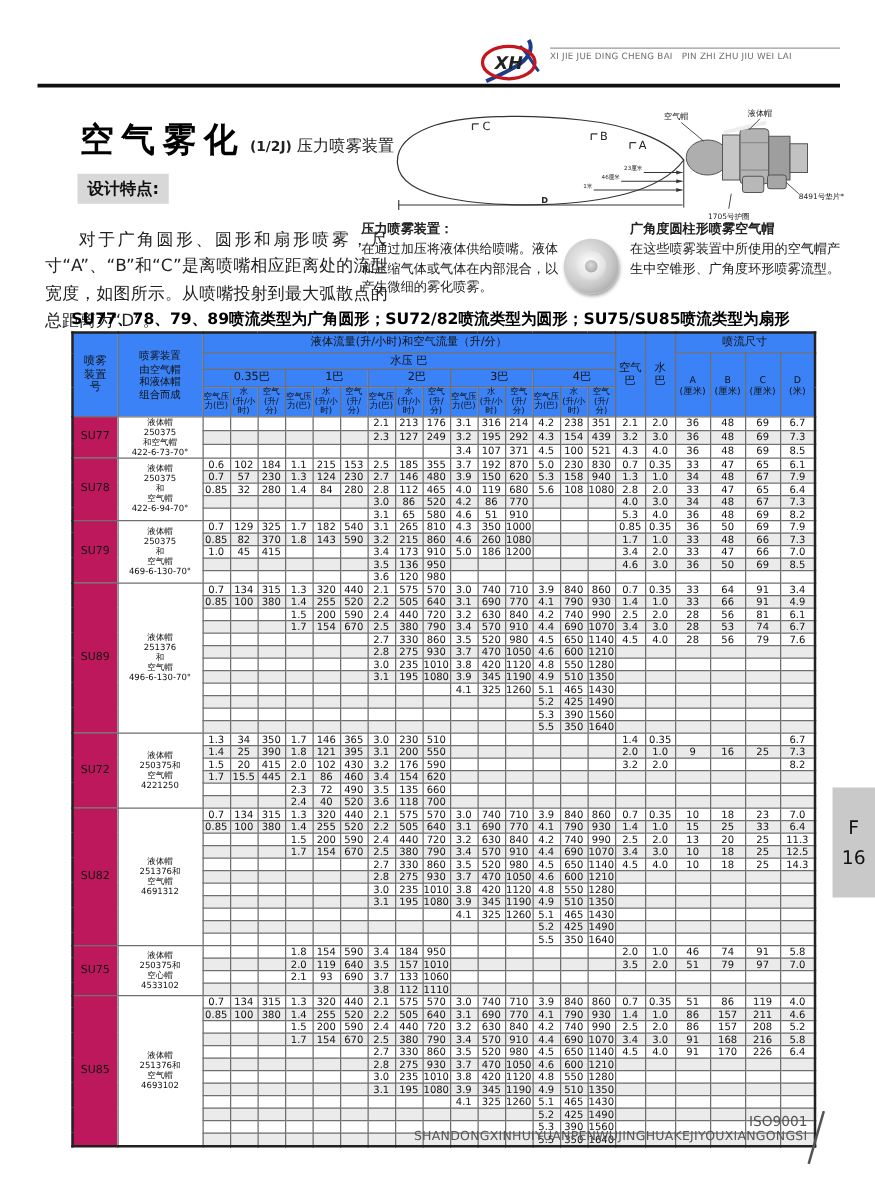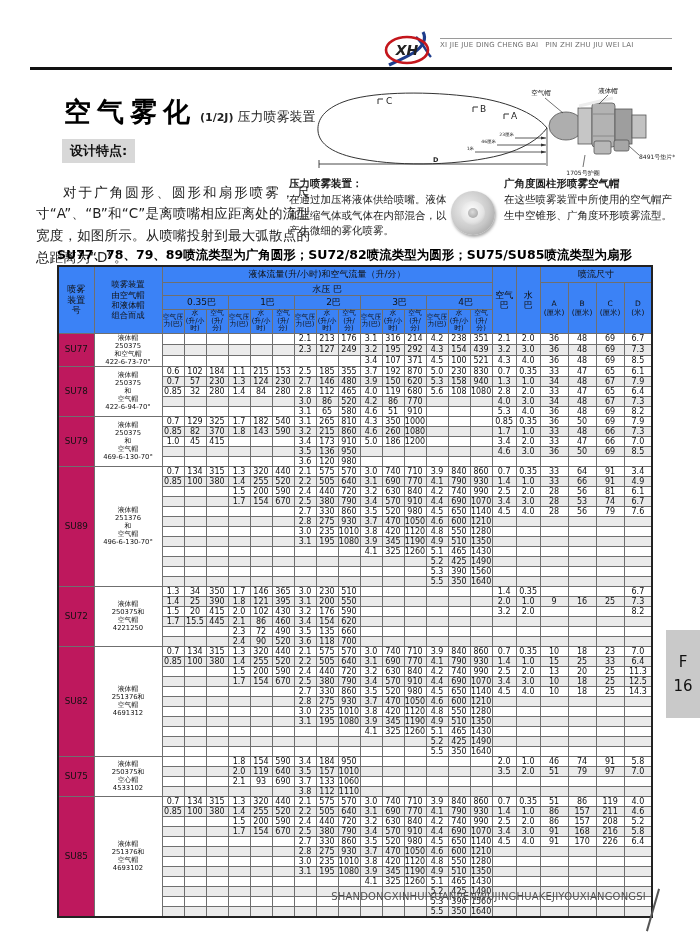--- a/index.html
+++ b/index.html
@@ -969,21 +969,21 @@
           <td></td>
           <td></td>
           <td></td>
           <td></td>
         </tr>
         <tr class="stripe">
           <td></td>
           <td></td>
           <td></td>
           <td>2.4</td>
-          <td>90</td>
+          <td>40</td>
           <td>520</td>
           <td>3.6</td>
           <td>118</td>
           <td>700</td>
           <td></td>
           <td></td>
           <td></td>
           <td></td>
           <td></td>
           <td></td>
@@ -1632,16 +1632,17 @@
         </tr>
       </tbody>
 </table>
 </div>
 
 <div class="side-tab">
   <span>F</span>
   <span>16</span>
 </div>
 <div class="footer-text">
+  <div class="footer-iso">ISO9001</div>
   <div class="footer-co">SHANDONGXINHUIYUANPENWUJINGHUAKEJIYOUXIANGONGSI</div>
 </div>
 <div class="footer-slash"></div>
 <div class="page-num">89</div>
 
 </body></html>

